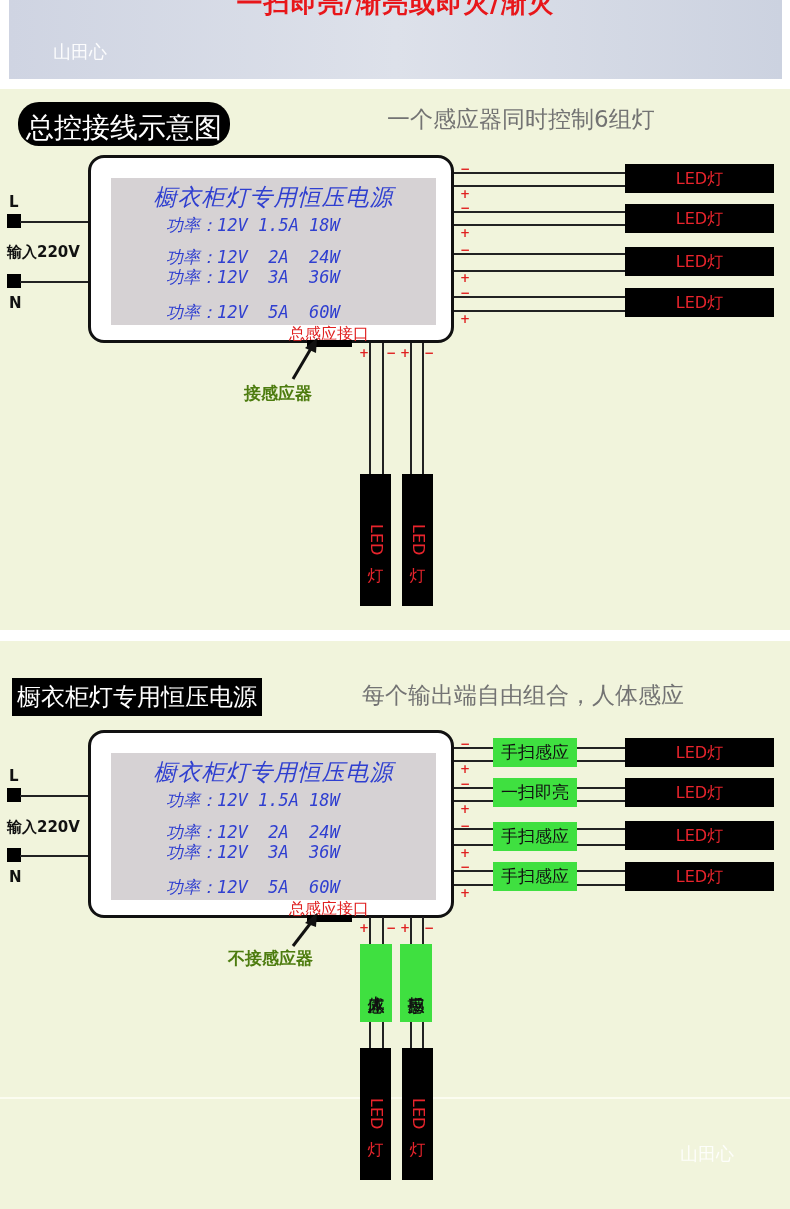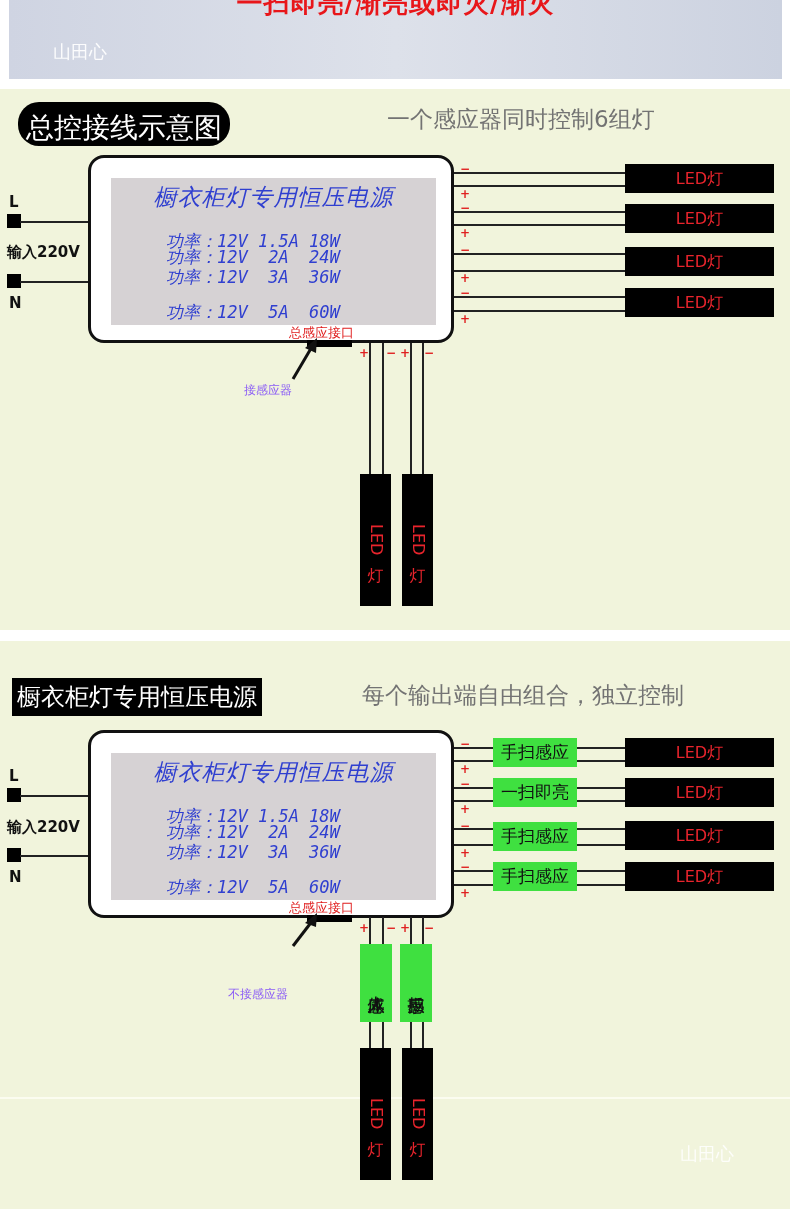--- a/index.html
+++ b/index.html
@@ -28,22 +28,22 @@
 
   .psu { position: absolute; left: 88px; width: 366px; height: 188px; background: #fff;
     border: 3px solid #111; border-radius: 16px; }
   .psu-1 { top: 155px; }
   .psu-2 { top: 730px; }
   .psu-label { position: absolute; left: 20px; top: 20px; width: 325px; height: 147px; background: #d6d2d4; font-style: italic; }
   .psu-name { position: absolute; left: 0; right: 0; top: 4px; text-align: center;
     color: #2f3fd0; font-size: 23px; letter-spacing: 1px; }
   .spec { position: absolute; left: 55px; color: #2f3fd0; font-size: 17px;
     font-family: "DejaVu Sans Mono", monospace; white-space: pre; }
-  .spec-0 { top: 52px; } .spec-1 { top: 68px; } .spec-2 { top: 88px; } .spec-3 { top: 123px; }
-  .port-label { position: absolute; left: 198px; top: 166px; color: #e02020; font-size: 13px; white-space: nowrap; }
+  .spec-0 { top: 36px; } .spec-1 { top: 68px; } .spec-2 { top: 88px; } .spec-3 { top: 123px; }
+  .port-label { position: absolute; left: 198px; top: 166px; color: #e02020; font-size: 16px; white-space: nowrap; }
   .port { position: absolute; left: 216px; top: 182px; width: 45px; height: 7px; background: #000; }
 
   .term { position: absolute; width: 14px; height: 14px; background: #000; }
   .t-label { position: absolute; font-size: 15px; font-weight: bold; color: #111; }
   .t-input { position: absolute; font-size: 15px; color: #111; white-space: nowrap; font-weight: bold; }
   .wire-h { position: absolute; height: 2px; background: #222; }
   .wire-v { position: absolute; width: 2px; background: #222; }
   .pol { position: absolute; color: #e02020; font-size: 12px; font-weight: bold; line-height: 12px; }
 
   .led-h { position: absolute; left: 625px; width: 149px; height: 29px; background: #000;
@@ -51,21 +51,21 @@
   .led-v { position: absolute; width: 31px; height: 132px; background: #000; color: #e8242c;
     font-size: 16px; display: flex; align-items: center; justify-content: center; }
   .led-v span { display: inline-block; writing-mode: vertical-rl; line-height: 1; }
 
   .sensor-h { position: absolute; left: 493px; width: 84px; height: 29px; background: #3fe040;
     color: #111; font-size: 17px; text-align: center; line-height: 29px; }
   .sensor-v { position: absolute; width: 32px; height: 78px; background: #3fe040; color: #111;
     font-size: 17px; display: flex; align-items: center; justify-content: center; }
   .sensor-v span { display: inline-block; writing-mode: vertical-rl; letter-spacing: 0; line-height: 1; }
 
-  .arrow-label { position: absolute; color: #8b5cf6; font-size: 12px; font-weight: normal; white-space: nowrap; }
+  .arrow-label { position: absolute; color: #4d7c0f; font-size: 17px; font-weight: bold; white-space: nowrap; }
 </style>
 </head>
 <body>
 
 <div class="banner">
   <div class="banner-title">一扫即亮/渐亮或即灭/渐灭</div>
   <div class="watermark wm-top">山田心</div>
 </div>
 
 <div class="panel panel-1"></div>
@@ -142,21 +142,21 @@
   <div class="wire-v" style="left:410px;top:343px;height:131px;"></div>
   <div class="wire-v" style="left:422px;top:343px;height:131px;"></div>
   <div class="led-v" style="left:402px;top:474px;">
       <span>LED灯</span>
     </div>
 </div>
 
 <div class="panel panel-2"></div>
 <div class="seam"></div>
 <div class="section-title st-2">橱衣柜灯专用恒压电源</div>
-<div class="section-caption sc-2">每个输出端自由组合，独立控制</div>
+<div class="section-caption sc-2">每个输出端自由组合，人体感应</div>
 
 <div class="t-label" style="left:9px;top:767px;">L</div>
 <div class="term" style="left:7px;top:788px;"></div>
 <div class="wire-h" style="left:20px;top:795px;width:70px;"></div>
 <div class="t-input" style="left:7px;top:818px;">输入220V</div>
 <div class="term" style="left:7px;top:848px;"></div>
 <div class="wire-h" style="left:20px;top:855px;width:70px;"></div>
 <div class="t-label" style="left:9px;top:868px;">N</div>
 
 <div class="psu psu-2">
@@ -201,21 +201,21 @@
   <div class="wire-h" style="left:454px;top:884px;width:172px;"></div>
   <div class="pol" style="left:460px;top:887px;">+</div>
   <div class="sensor-h" style="top:862px;">手扫感应</div>
   <div class="led-h" style="top:862px;">LED灯</div>
 </div>
 
 <svg style="position:absolute;left:285px;top:910px;" width="40" height="40">
   <line x1="8" y1="36" x2="28" y2="10" stroke="#111" stroke-width="3"></line>
   <polygon points="32,3 20,13 31,17" fill="#111"></polygon>
 </svg>
-<div class="arrow-label" style="left:228px;top:986px;">不接感应器</div>
+<div class="arrow-label" style="left:228px;top:947px;">不接感应器</div>
 
 <div>
   <div class="pol" style="left:359px;top:922px;">+</div>
   <div class="pol" style="left:386px;top:922px;">−</div>
   <div class="wire-v" style="left:369px;top:917px;height:132px;"></div>
   <div class="wire-v" style="left:382px;top:917px;height:132px;"></div>
   <div class="sensor-v" style="left:360px;top:944px;">
       <span>人体感应</span>
     </div>
   <div class="led-v" style="left:360px;top:1048px;">

